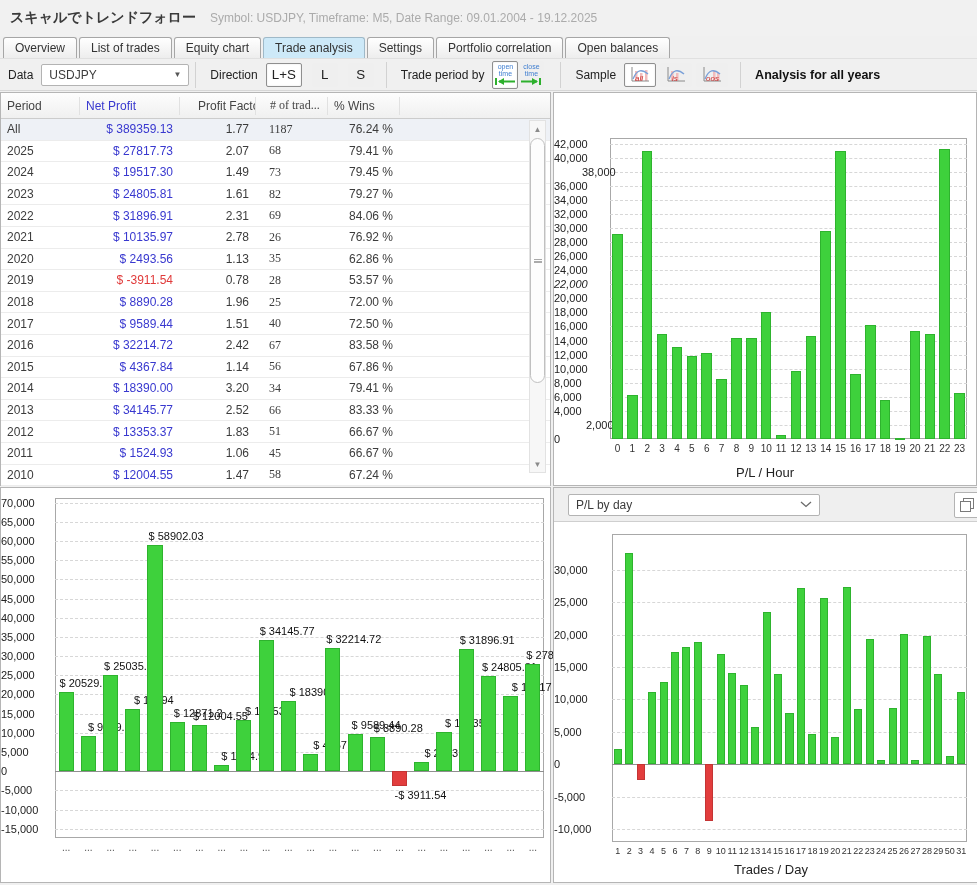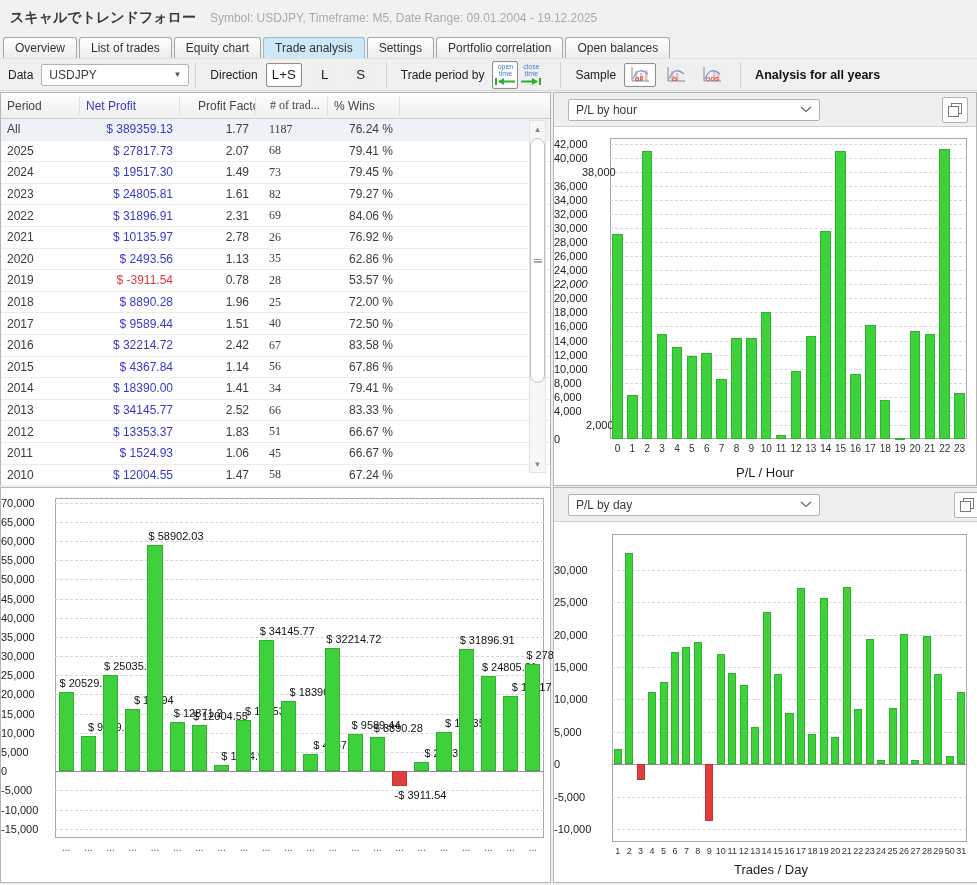--- a/index.html
+++ b/index.html
@@ -260,21 +260,21 @@
         <div class="td c-period">2015</div>
         <div class="td c-net">$ 4367.84</div>
         <div class="td c-pf">1.14</div>
         <div class="td c-n">56</div>
         <div class="td c-wins">67.86 %</div>
         <div class="td c-fill"></div>
       </div>
       <div class="trow">
         <div class="td c-period">2014</div>
         <div class="td c-net">$ 18390.00</div>
-        <div class="td c-pf">1.41</div>
+        <div class="td c-pf">3.20</div>
         <div class="td c-n">34</div>
         <div class="td c-wins">79.41 %</div>
         <div class="td c-fill"></div>
       </div>
       <div class="trow">
         <div class="td c-period">2013</div>
         <div class="td c-net">$ 34145.77</div>
         <div class="td c-pf">2.52</div>
         <div class="td c-n">66</div>
         <div class="td c-wins">83.33 %</div>
@@ -308,31 +308,20 @@
   <div class="sb">
     <div class="sb-btn sb-up">▲</div>
     <div class="sb-thumb">
         <div class="sb-grip"></div>
       </div>
     <div class="sb-btn sb-dn">▼</div>
   </div>
 </section>
 
 <section class="panel" id="panel-hour">
-  <div class="chart-head">
-    <div class="combo combo-chart">
-      <span>P/L by hour</span>
-      <svg width="12" height="7">
-          <polyline points="1,1 6,5.5 11,1" fill="none" stroke="#6a6a6a" stroke-width="1.3"></polyline>
-        </svg>
-    </div>
-    <div class="copybtn">
-        <div class="copyic"></div>
-      </div>
-  </div>
   <div class="chart-region" id="chart-hour">
       <div class="plot" style="left: 56px; top: 11px; width: 357px; height: 301px;"></div>
       <div class="ytick" style="left: 0px; width: 49px; top: 306px;">0</div>
       <div class="gline" style="left: 56px; top: 297.935px; width: 357px;"></div>
       <div class="ytick" style="left: 0px; width: 49px; top: 291.935px; padding-left: 32px;">2,000</div>
       <div class="gline" style="left: 56px; top: 283.869px; width: 357px;"></div>
       <div class="ytick" style="left: 0px; width: 49px; top: 277.869px;">4,000</div>
       <div class="gline" style="left: 56px; top: 269.804px; width: 357px;"></div>
       <div class="ytick" style="left: 0px; width: 49px; top: 263.804px;">6,000</div>
       <div class="gline" style="left: 56px; top: 255.738px; width: 357px;"></div>

